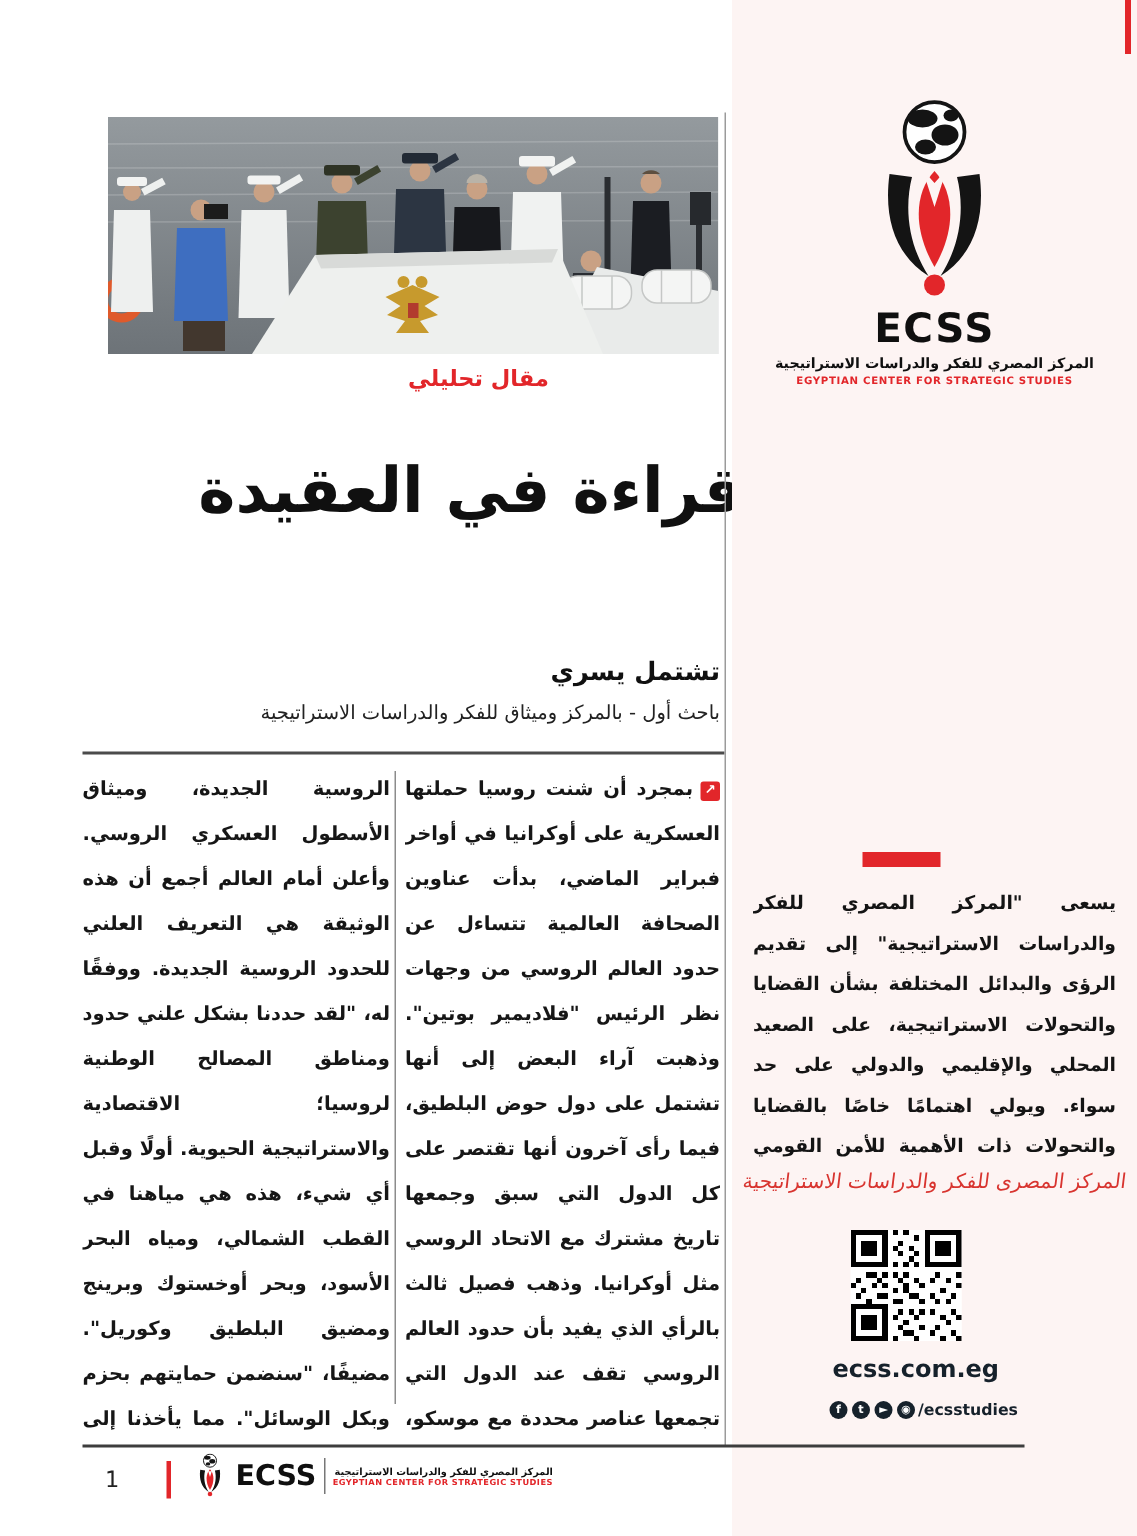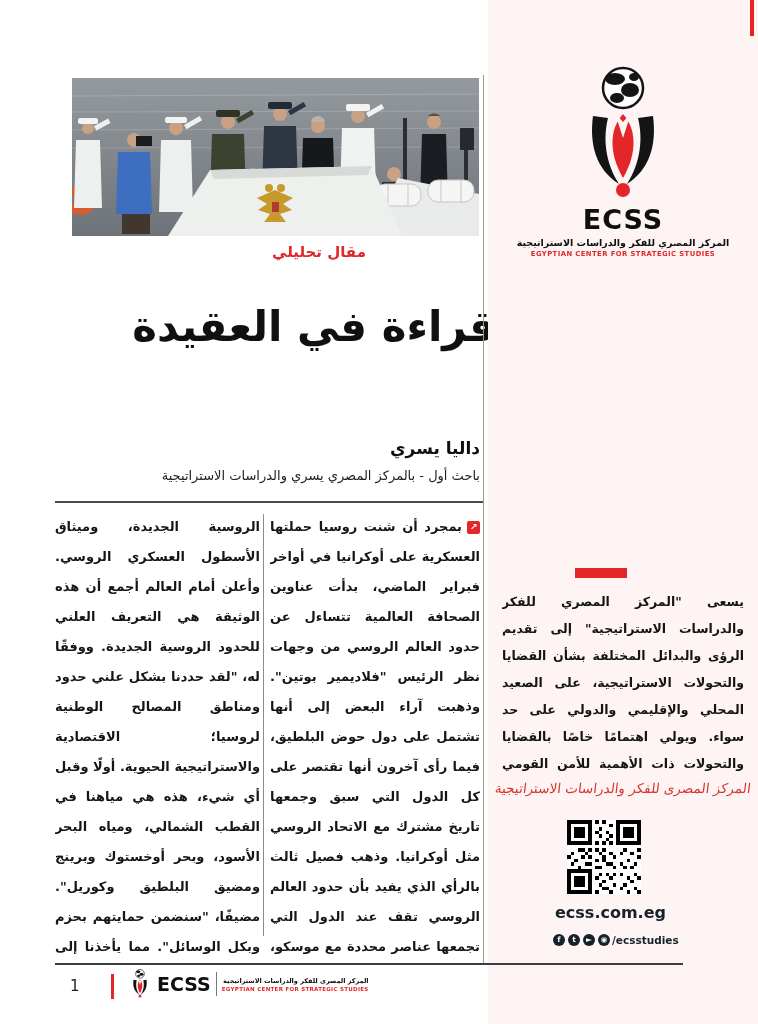--- a/index.html
+++ b/index.html
@@ -152,22 +152,22 @@
         <path d="M203,112 L185,120 L195,126 L186,132 L198,136 L192,144 L214,144 L208,136 L220,132 L211,126 L221,120 Z" fill="#c79a2d"></path>
         <circle cx="197" cy="110" r="4" fill="#c79a2d"></circle>
           <circle cx="209" cy="110" r="4" fill="#c79a2d"></circle>
         <rect x="200" y="124" width="7" height="10" fill="#b23a2e"></rect>
       </g>
     </svg>
   </div>
 
   <div class="kicker">مقال تحليلي</div>
   <h1 class="title"><span>قراءة في العقيدة</span><br></h1>
-  <div class="author">داليا يسري</div>
-  <div class="role">باحث أول - بالمركز المصري يسري والدراسات الاستراتيجية</div>
+  <div class="author">تشتمل يسري</div>
+  <div class="role">باحث أول - بالمركز وميثاق للفكر والدراسات الاستراتيجية</div>
   <div class="rule-top"></div>
 
   <div class="col col-right">
     <p><span class="pmark">↗</span><span>بمجرد أن شنت روسيا حملتها العسكرية على أوكرانيا في أواخر فبراير الماضي، بدأت عناوين الصحافة العالمية تتساءل عن حدود العالم الروسي من وجهات نظر الرئيس "فلاديمير بوتين". وذهبت آراء البعض إلى أنها تشتمل على دول حوض البلطيق، فيما رأى آخرون أنها تقتصر على كل الدول التي سبق وجمعها تاريخ مشترك مع الاتحاد الروسي مثل أوكرانيا. وذهب فصيل ثالث بالرأي الذي يفيد بأن حدود العالم الروسي تقف عند الدول التي تجمعها عناصر محددة مع موسكو، مثل؛ "وحدة اللغة، الوحدة العرقية، والتاريخ المشترك...."</span></p>
 
   </div>
   <div class="col-div"></div>
   <div class="col col-left">
     <p>الروسية الجديدة، وميثاق الأسطول العسكري الروسي. وأعلن أمام العالم أجمع أن هذه الوثيقة هي التعريف العلني للحدود الروسية الجديدة. ووفقًا له، "لقد حددنا بشكل علني حدود ومناطق المصالح الوطنية لروسيا؛ الاقتصادية والاستراتيجية الحيوية. أولًا وقبل أي شيء، هذه هي مياهنا في القطب الشمالي، ومياه البحر الأسود، وبحر أوخستوك وبرينج ومضيق البلطيق وكوريل". مضيفًا، "سنضمن حمايتهم بحزم وبكل الوسائل". مما يأخذنا إلى ضرورة الخوض بالقراءة والتحليل للوثيقة البحرية الجديدة بحثًا عن رؤية أوضح للإطار المستقبلي الحاكم للتحركات البحرية الروسية وانعكاساتها على الساحة الدولية، وطبيعة الحدود التي تقول موسكو أنها تحدثت عنها علانية.</p>
   </div>

